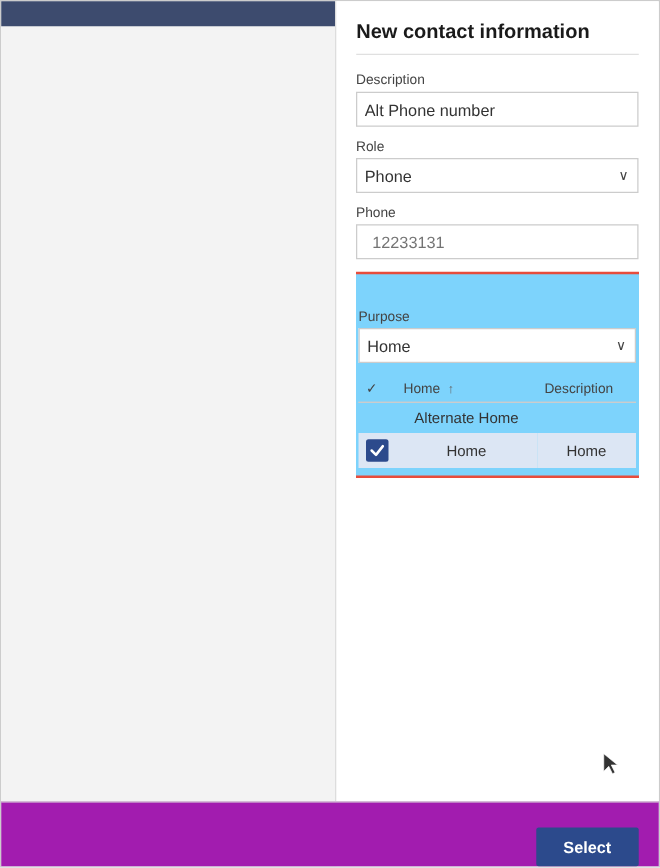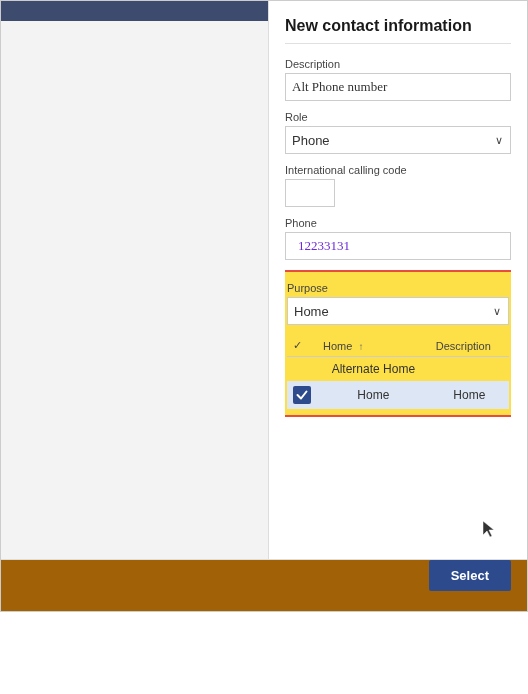--- a/index.html
+++ b/index.html
@@ -58,25 +58,24 @@
 
     .form-input {
       width: 100%;
       height: 28px;
       border: 1px solid #ccc;
       padding: 0 6px;
       font-size: 13px;
       color: #333;
       outline: none;
       background: #fff;
-      font-family: Liberation Serif, serif;
     }
 
     .form-input.phone-value {
-      color: #6d28d9;
+      color: #737373;
       padding-left: 12px;
     }
 
     .form-select-wrapper {
       position: relative;
       width: 100%;
     }
 
     .form-select {
       width: 100%;
@@ -114,24 +113,24 @@
 
     
     .purpose-section {
       margin-top: 4px;
     }
 
     
     .dropdown-highlight {
       border: 2px solid #e74c3c;
       border-radius: 6px;
-      padding: 6px 6px 6px 6px;
+      padding: 24px 6px 6px 6px;
       margin-left: -6px;
       margin-right: -6px;
-      background: #fde047;
+      background: #7dd3fc;
     }
 
     .dropdown-table {
       width: 100%;
       border-collapse: collapse;
       margin-top: 4px;
       font-size: 12px;
     }
 
     .dropdown-table thead tr {
@@ -185,24 +184,24 @@
       font-size: 10px;
       color: #666;
     }
 
     .bottom-bar {
       position: absolute;
       bottom: 0;
       left: 0;
       right: 0;
       height: 52px;
-      background: #a16207;
+      background: #a21caf;
       border-top: 1px solid #ddd;
       display: flex;
-      align-items: flex-start;
+      align-items: flex-end;
       justify-content: flex-end;
       padding: 0 16px;
     }
 
     .select-button {
       background: #2c4a8c;
       color: #fff;
       border: none;
       padding: 8px 22px;
       font-size: 13px;
@@ -223,21 +222,21 @@
     
     .left-content {
       padding: 10px;
       opacity: 0.3;
     }
 
     
     .page-wrap {
       display: flex;
       width: 528px;
-      height: 612px;
+      height: 694px;
       position: relative;
       border: 1px solid #ccc;
     }
 
     .form-content {
       padding: 0;
       overflow-y: auto;
     }
   </style>
 </head>
@@ -267,24 +266,20 @@
           <select class="form-select">
             <option>Phone</option>
             <option>Email</option>
             <option>URL</option>
             <option>Fax</option>
           </select>
           <span class="select-arrow">∨</span>
         </div>
       </div>
 
-      <div class="form-group">
-        <label class="form-label">International calling code</label>
-        <input class="small-input" type="text" value="" style="">
-      </div>
 
       <div class="form-group">
         <label class="form-label">Phone</label>
         <input class="form-input phone-value" type="text" value="12233131" style="">
       </div>
 
 
       <div class="dropdown-highlight">
 
         <div class="form-group purpose-section">

